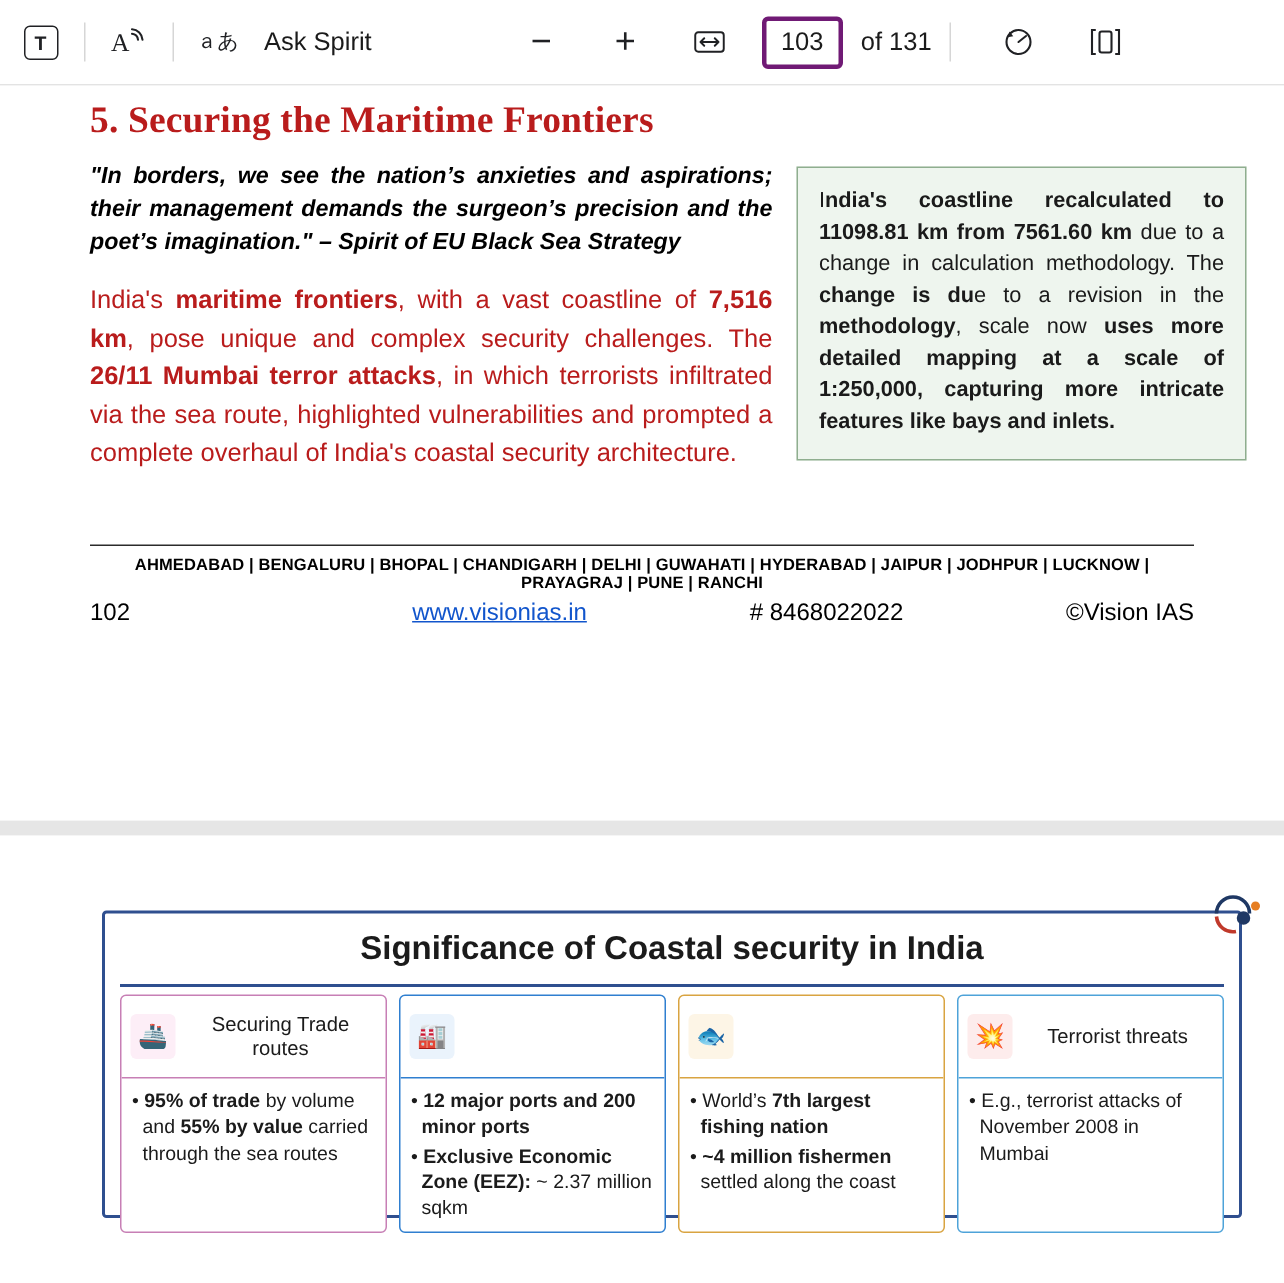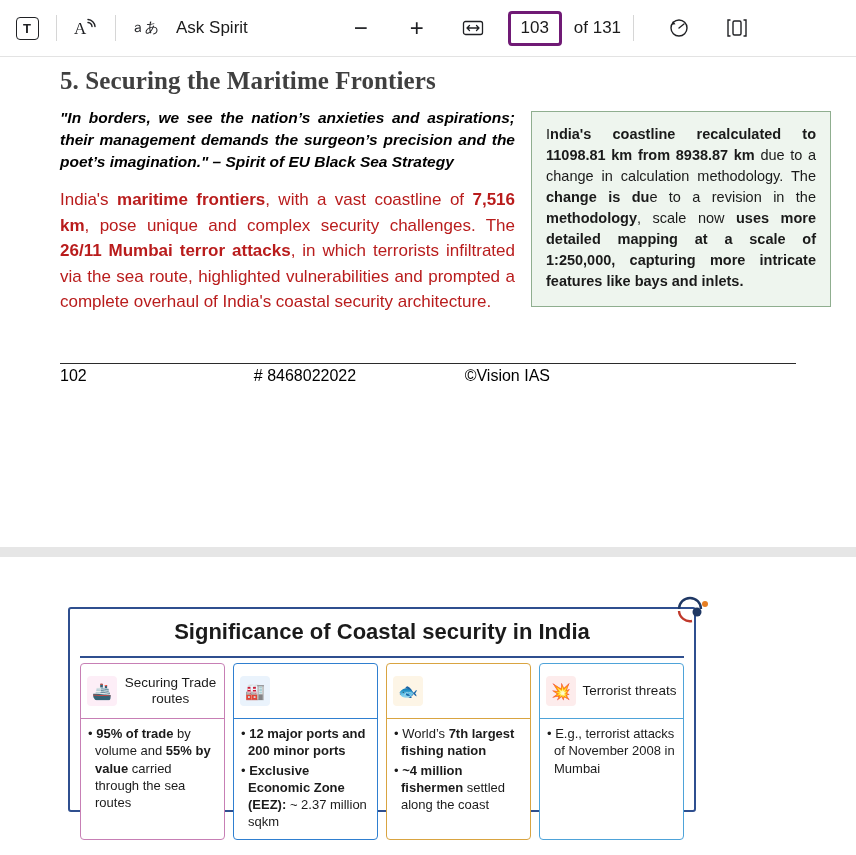--- a/index.html
+++ b/index.html
@@ -91,21 +91,21 @@
     box-sizing: border-box;
   }
   .page1 { top: 0; height: 490px; padding: 0 60px; }
   .page2 { top: 500px; height: 298px; padding: 0 60px; }
 
   
   h1.section-title {
     font-family: "Liberation Serif", serif;
     font-size: 25px;
     font-weight: 700;
-    color: #404040;
+    color: #b91c1c;
     margin: 10px 0 12px 0;
     letter-spacing: 0.1px;
   }
   .cols {
     display: flex;
     gap: 16px;
     align-items: flex-start;
   }
   .col-left {
     width: 455px;
@@ -179,21 +179,21 @@
     text-decoration: underline;
     cursor: pointer;
   }
   .f-phone { width: 190px; text-align: center; }
   .f-copy { width: 150px; text-align: right; }
 
   
   .info-wrap {
     position: relative;
     margin: 50px 0 0 8px;
-    width: 628px;
+    width: 760px;
     height: 205px;
     border: 2px solid #2f4f8f;
     border-radius: 3px;
     box-sizing: border-box;
     background: #fff;
   }
   .info-title {
     text-align: center;
     font-size: 22px;
     font-weight: 700;
@@ -345,27 +345,29 @@
   <div class="page page1">
     <h1 class="section-title">5. Securing the Maritime Frontiers</h1>
 
     <div class="cols">
       <div class="col-left">
         <p class="quote">"In borders, we see the nation’s anxieties and aspirations; their management demands the surgeon’s precision and the poet’s imagination." – Spirit of EU Black Sea Strategy</p>
         <p class="body-para"><span>India's </span><b>maritime frontiers</b><span>, with a vast coastline of </span><b>7,516 km</b><span>, pose unique and complex security challenges. The </span><b>26/11 Mumbai terror attacks</b><span>, in which terrorists infiltrated via the sea route, highlighted vulnerabilities and prompted a complete overhaul of India's coastal security architecture.</span></p>
       </div>
 
       <div class="callout">
-        <div class="callout-body"><span>I</span><b>ndia's coastline recalculated to 11098.81 km from 8938.87 km</b><span> due to a change in calculation methodology. The </span><b>change is du</b><span>e to a revision in the </span><b>methodology</b><span>, scale now </span><b>uses more detailed mapping at a scale of 1:250,000, capturing more intricate features like bays and inlets.</b></div>
+        <div class="callout-body"><span>I</span><b>ndia's coastline recalculated to 11098.81 km from 7561.60 km</b><span> due to a change in calculation methodology. The </span><b>change is du</b><span>e to a revision in the </span><b>methodology</b><span>, scale now </span><b>uses more detailed mapping at a scale of 1:250,000, capturing more intricate features like bays and inlets.</b></div>
       </div>
     </div>
 
     <div class="footer-rule"></div>
+    <div class="cities">AHMEDABAD | BENGALURU | BHOPAL | CHANDIGARH | DELHI | GUWAHATI | HYDERABAD | JAIPUR | JODHPUR | LUCKNOW | PRAYAGRAJ | PUNE | RANCHI</div>
     <div class="footer-line">
       <span class="f-page">102</span>
+      <span class="f-site">www.visionias.in</span>
       <span class="f-phone"># 8468022022</span>
       <span class="f-copy">©Vision IAS</span>
     </div>
   </div>
 
   <div class="page page2">
     <div class="info-wrap">
       <div class="info-title">Significance of Coastal security in India</div>
       <div class="info-underline"></div>
       <svg class="info-logo" viewBox="0 0 34 28">

